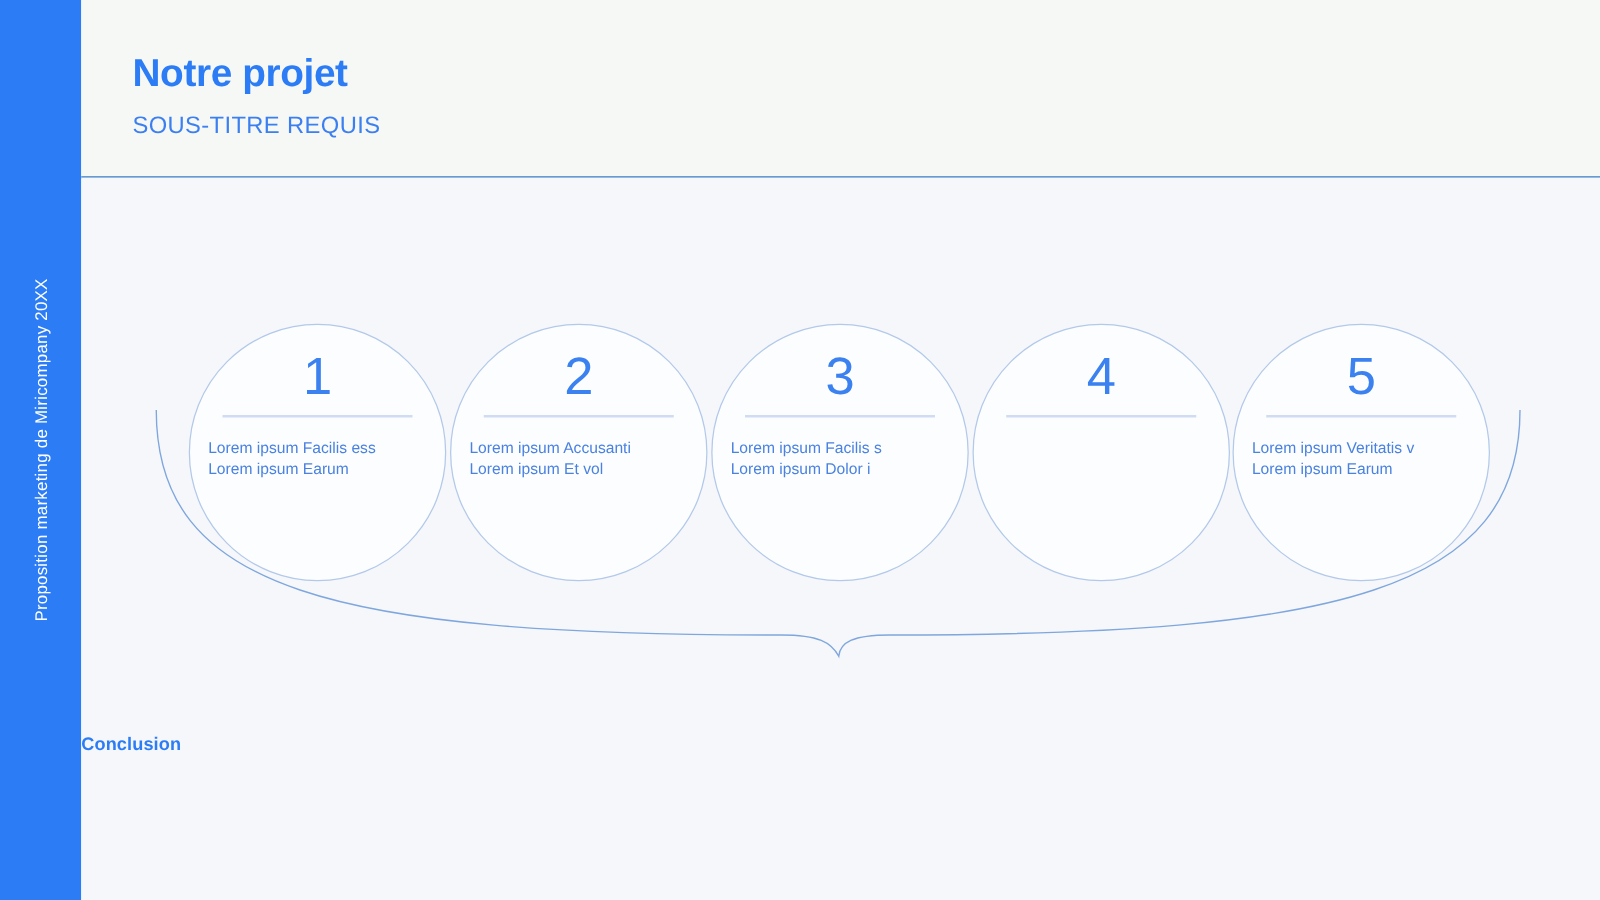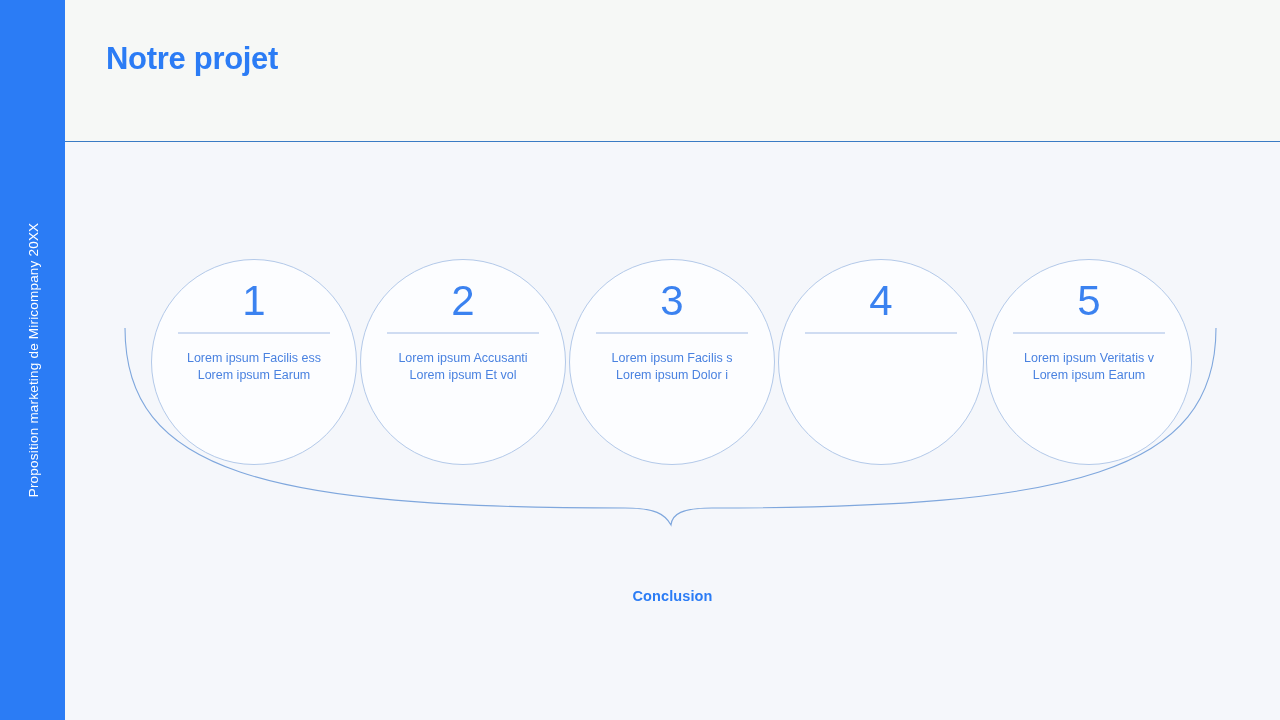--- a/index.html
+++ b/index.html
@@ -80,50 +80,49 @@
     line-height:1.2;
   }
   .step-rule {
     width:152px; height:2px;
     background:#cfdcf2;
     margin-top:6px; margin-bottom:16px;
   }
   .step-text {
     font-size:12.5px;
     color:#4a82e0;
-    text-align:center;
     line-height:17px;
     width:175px;
   }
 
   
   #conclusion {
     position:absolute; left:0; top:446px;
     width:1215px;
-    text-align:center;
   }
   #conclusion-kicker {
     font-size:14.5px; font-weight:bold;
     color:#2b7cf5; letter-spacing:0.1px;
   }
   #conclusion-title {
     margin-top:8px;
     font-size:25px; font-weight:normal;
     color:#3b82f0;
   }
 </style>
 </head>
 <body>
 
 <div id="sidebar">
   <div id="sidebar-label">Proposition marketing de Miricompany 20XX</div>
 </div>
 
 <div id="header">
   <div id="page-title">Notre projet</div>
+  <div id="page-subtitle">SOUS-TITRE REQUIS</div>
 </div>
 <div id="header-rule"></div>
 
 <div id="canvas">
 
   <svg id="bracket-svg" viewBox="0 0 1215 578" preserveAspectRatio="none">
     <path d="M 60 186
              C 60 330, 200 366, 560 366
              C 590 366, 600 372, 606 383
              C 607 372, 617 366, 647 366

